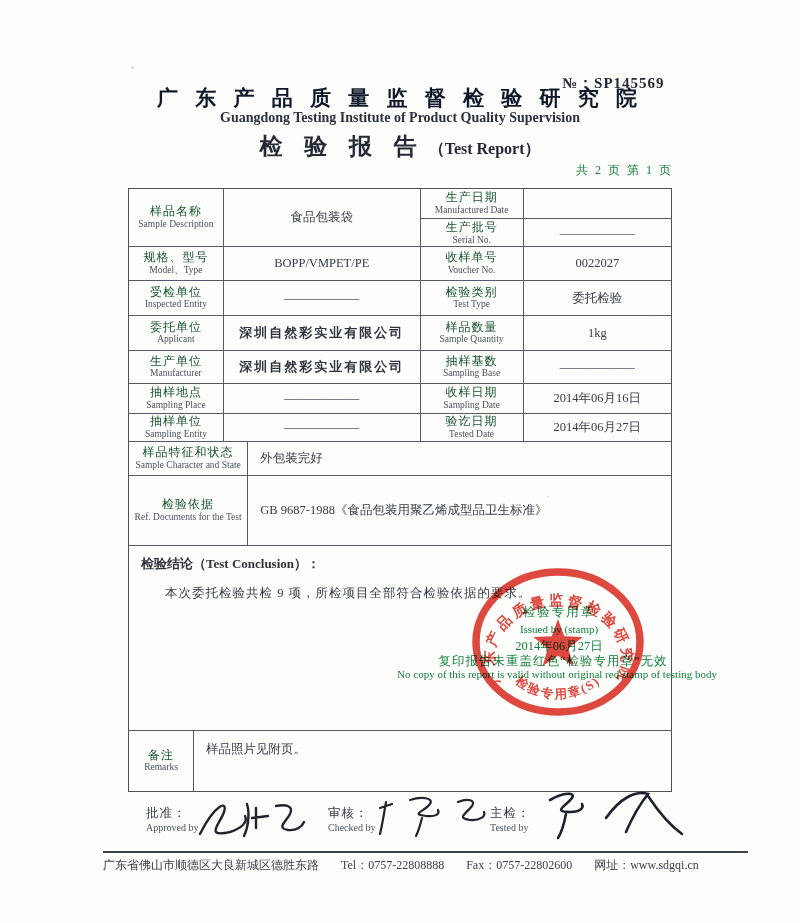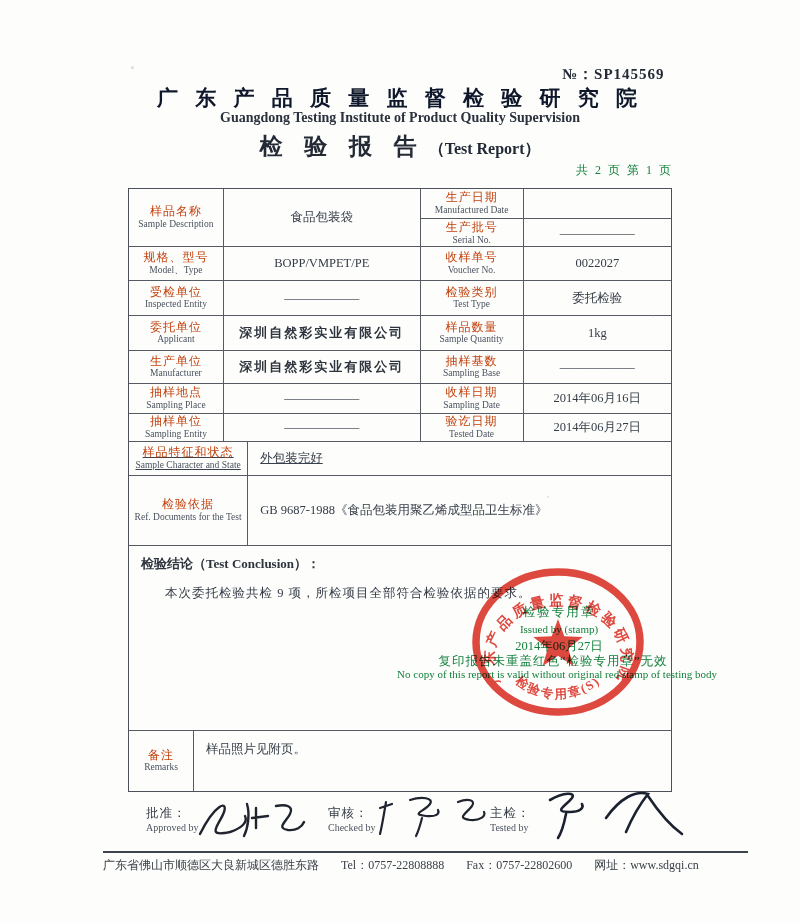--- a/index.html
+++ b/index.html
@@ -9,56 +9,56 @@
     width: 800px; height: 923px;
     margin: 0 auto;
     background: #fdfdfc;
     font-family: "Liberation Serif", "DejaVu Serif", serif;
     color: #39414d;
     overflow: hidden;
   }
   .abs { position: absolute; }
   .center-line { left:0; width:100%; text-align:center; }
 
-  .report-no { top:65px; left:562px; font-size:15px; font-weight:bold; color:#232a35; letter-spacing:1px; }
+  .report-no { top:74px; left:562px; font-size:15px; font-weight:bold; color:#232a35; letter-spacing:1px; }
   .org-cn { top:84px; font-size:21px; font-weight:bold; color:#0f172a; letter-spacing:6px; }
   .org-en { top:110px; font-size:14px; font-weight:bold; color:#2a313c; }
   .title-row { top:131px; }
   .title-cn { font-size:23px; font-weight:bold; color:#232a35; letter-spacing:8px; }
   .title-en { font-size:16px; font-weight:bold; color:#232a35; }
   .pagination { top:162px; left:576px; font-size:12px; color:#15803d; letter-spacing:2px; }
 
   .doc-table {
     position:absolute; left:128px; top:188px; width:544px;
     border:1.5px solid #4d525a;
     font-size:12.5px;
   }
   .t-row { display:flex; border-bottom:1px solid #565b63; }
   .t-row:last-child { border-bottom:none; }
   .cell { display:flex; align-items:center; justify-content:center; text-align:center; overflow:hidden; }
   .cell.bordered { border-right:1px solid #565b63; }
   .lbl { flex-direction:column; line-height:1.15; padding:2px 1px; }
-  .lbl .cn { font-size:12px; color:#c2410c; letter-spacing:1px; }
+  .lbl .cn { font-size:12px; color:#14532d; letter-spacing:1px; }
   .lbl .en { font-size:9.5px; color:#4a525e; }
   .val { font-size:12.5px; color:#353c46; }
   .val.strong { font-weight:bold; font-size:13px; letter-spacing:2px; color:#2e343d; }
   .val.left { justify-content:flex-start; padding-left:12px; text-align:left; }
 
   .c1 { width:17.5%; } .c2 { width:36.3%;text-align:right; } .c3 { width:19%; } .c4 { width:27.2%; }
   .right-stack { width:46.2%; display:flex; flex-direction:column; }
   .right-stack .sub { display:flex; flex:1; }
   .right-stack .sub:first-child { border-bottom:1px solid #565b63; }
   .right-stack .sub .c3s { width:41.2%; border-right:1px solid #565b63; }
   .right-stack .sub .c4s { width:58.8%; }
 
   .wlbl { width:22%; } .wval { width:78%; }
   .rlbl { width:12%; } .rval { width:88%; }
 
   .h-dbl { height:58px; } .h-r2 { height:34px; } .h-r3 { height:35px; } .h-r4 { height:35px; }
-  .h-r5 { height:33px; } .h-r6 { height:30px; } .h-r7 { height:28px; } .h-r8 { height:34px;text-decoration:underline; }
+  .h-r5 { height:33px; } .h-r6 { height:30px; } .h-r7 { height:28px; } .h-r8 { height:34px; }
   .h-r9 { height:70px; } .h-concl { height:185px; } .h-rem { height:60px; }
 
   .concl-cell { position:relative; width:100%; }
   .concl-head { position:absolute; left:12px; top:9px; font-weight:bold; font-size:13px; color:#2e343d; }
   .concl-body { position:absolute; left:36px; top:39px; font-size:12.5px; color:#353c46; letter-spacing:1px; }
   .stamp-line { position:absolute; transform:translateX(-50%); white-space:nowrap; color:#15803d; }
   .sl-cn  { left:430px; top:58px;  font-size:12.5px; letter-spacing:2px; }
   .sl-en  { left:430px; top:77px;  font-size:11px; }
   .sl-date{ left:430px; top:92px;  font-size:12.5px; }
   .sl-ncn { left:424px; top:107px; font-size:12.5px; letter-spacing:1px; }

